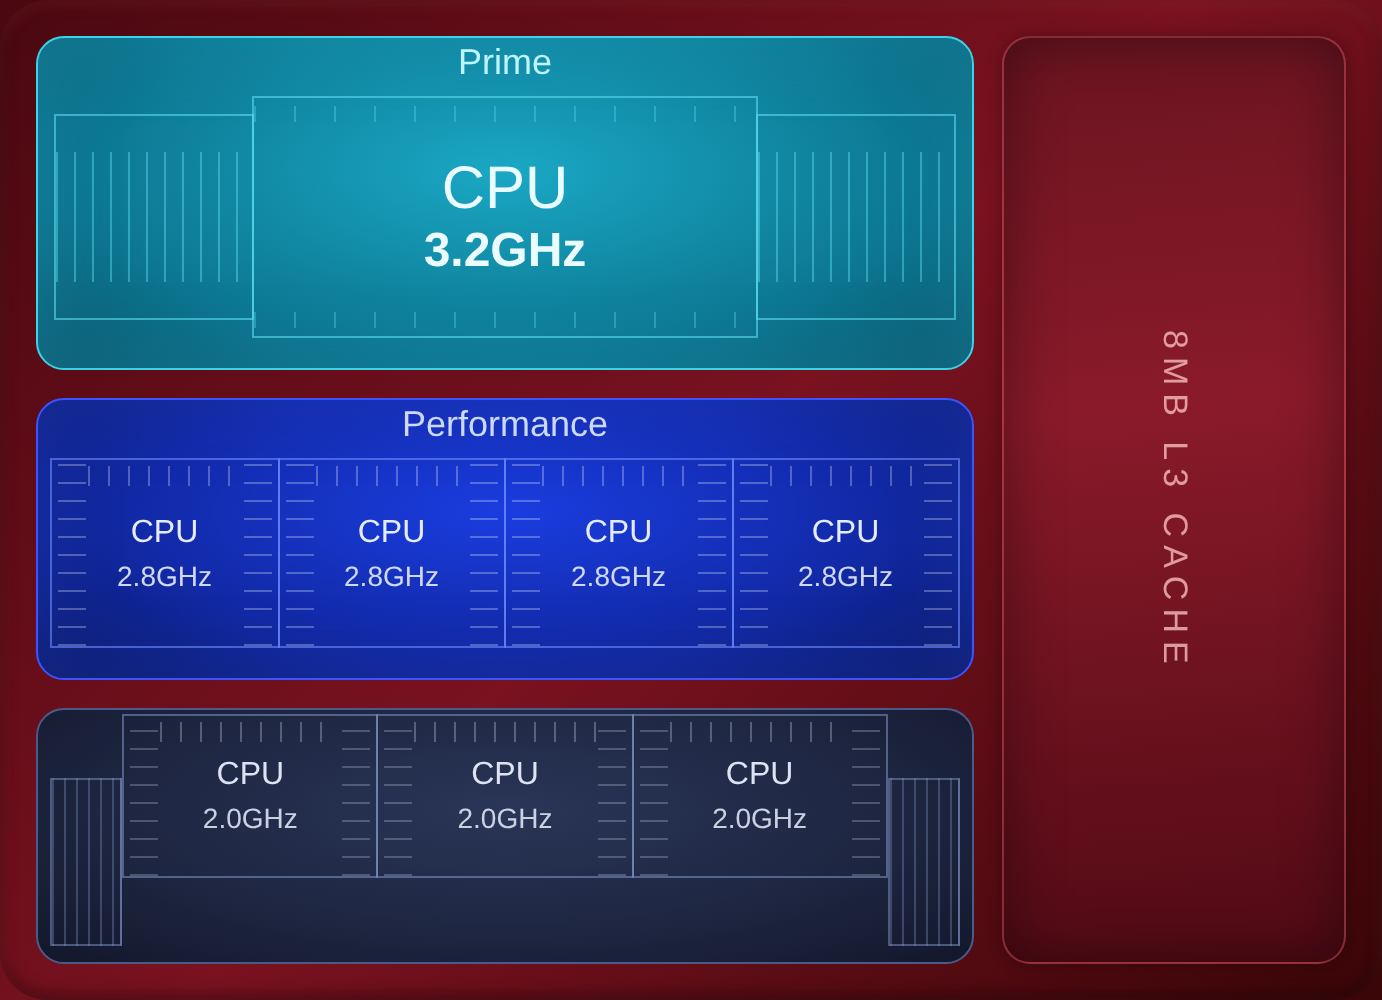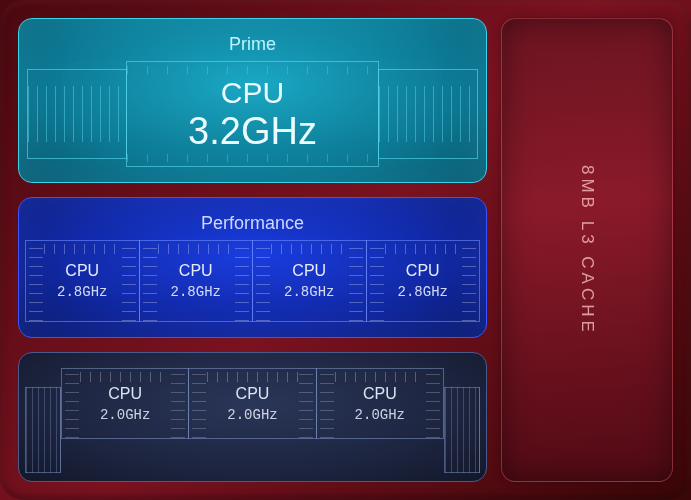--- a/index.html
+++ b/index.html
@@ -35,21 +35,21 @@
     writing-mode: vertical-rl;
     color: rgba(255,200,200,0.75);
     letter-spacing: 4px;
     font-size: 17px;
     font-weight: 300;
   }
   .cluster {
     border-radius: 14px;
     border: 1px solid;
     position: relative;
-    padding-top: 15px;
+    padding-top: 2px;
     overflow: hidden;
   }
   .cluster-title {
     text-align: center;
     font-size: 18px;
     font-weight: 300;
     margin-bottom: 6px;
   }
   
   .prime {
@@ -90,21 +90,21 @@
     justify-content: center;
     color: #eafcff;
     position: relative;
   }
   .prime-center::before, .prime-center::after{
     content:""; position:absolute; left:0; right:0; height:8px;
     background: repeating-linear-gradient(90deg, rgba(90,220,240,0.35) 0 1px, transparent 1px 20px);
   }
   .prime-center::before{ top:4px; } .prime-center::after{ bottom:4px; }
   .prime-cpu { font-size: 30px; font-weight: 400; }
-  .prime-freq { font-size: 38px; font-weight: 400; }
+  .prime-freq { font-size: 24px; font-weight: 700; }
   
   .perf {
     flex: 1.05;
     background: radial-gradient(ellipse at 50% 40%, #1a3de0 0%, #122aa8 55%, #0a1860 100%);
     border-color: #3a55ff;
     box-shadow: inset 0 0 40px rgba(60,90,255,0.25);
   }
   .perf .cluster-title { color: #cdd8ff; }
   .perf-body, .eff-body {
     display: flex;
@@ -130,21 +130,21 @@
     background: repeating-linear-gradient(0deg, currentColor 0 1px, transparent 1px 9px);
     opacity:0.3;
   }
   .core::before{ left:3px; } .core::after{ right:3px; }
   .core .top-strip {
     position:absolute; top:3px; left:18px; right:18px; height:10px;
     background: repeating-linear-gradient(90deg, currentColor 0 1px, transparent 1px 10px);
     opacity:0.3;
   }
   .core-name { font-size: 16px; font-weight: 300; }
-  .core-freq { font-size: 14px; font-weight: 300; opacity: 0.9; margin-top: 4px; font-family: Liberation Mono, monospace; }
+  .core-freq { font-size: 14px; font-weight: 300; opacity: 0.9; margin-top: 4px; }
   
   .eff {
     flex: 0.95;
     background: radial-gradient(ellipse at 50% 40%, #2a3658 0%, #1d2540 60%, #12172a 100%);
     border-color: #4a5a8a;
   }
   .eff .cluster-title { color: #cdd3e8; }
   .eff-body { padding: 0 42px 8px 42px; }
   .eff .core { border-color: rgba(130,150,200,0.55); color:#dde3f2; }
   .eff .core::before, .eff .core::after { opacity:0.25; }

